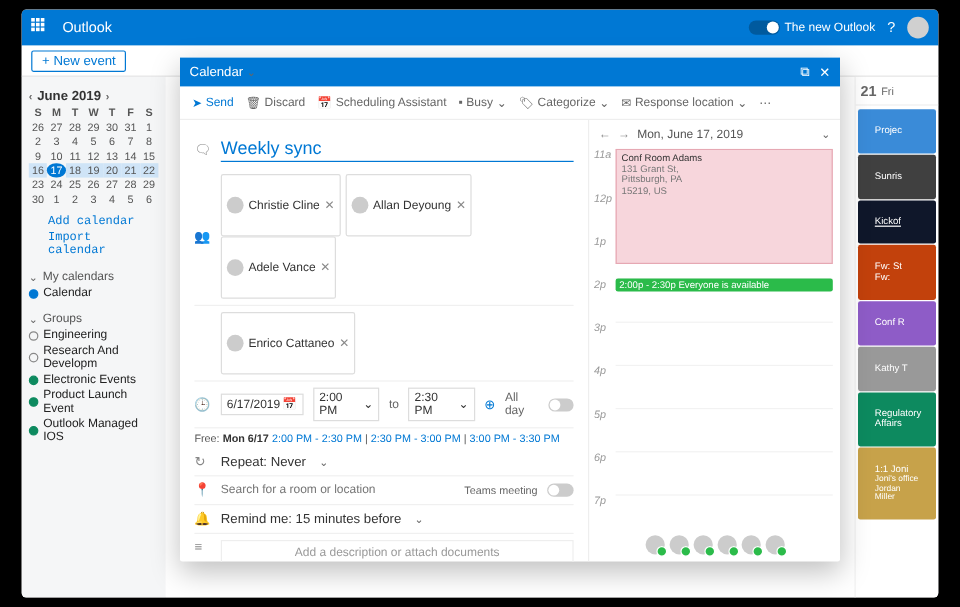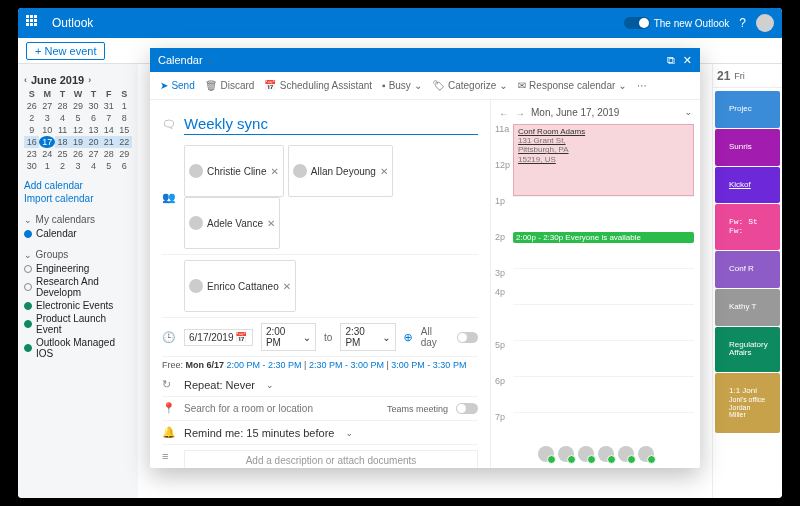--- a/index.html
+++ b/index.html
@@ -16,21 +16,21 @@
 .new-btn{ color:#0078d4; border:1px solid #0078d4; padding:2px 8px; border-radius:2px; cursor:pointer; }
 .layout{ display:flex; height:calc(100% - 56px); }
 .sidebar{ width:120px; background:#f5f6f7; padding:6px 6px; font-size:11px; color:#333; }
 .mini-month{ font-weight:600; font-size:11px; margin:4px 0 2px; display:flex; align-items:center; gap:4px; }
 .chev{ font-size:9px; color:#666; }
 .mini-cal{ width:100%; font-size:9px; border-collapse:collapse; }
 .mini-cal td,.mini-cal th{ width:14%; text-align:center; padding:1px 0; color:#555; }
 .mini-cal .today{ background:#0078d4; color:#fff; border-radius:50%; }
 .mini-cal .sel{ background:#cfe4f7; }
 .side-links{ margin-top:8px; font-size:10px; color:#0078d4; }
-.side-links div{ margin:2px 0; cursor:pointer; }
+.side-links div{ margin:2px 16px; cursor:pointer;font-family:Liberation Mono, monospace; }
 .side-sec{ margin-top:10px; font-size:10px; color:#333; }
 .side-sec .hdr{ font-weight:400; color:#555; margin-bottom:3px; display:flex; align-items:center; gap:4px; }
 .cal-item{ display:flex; align-items:center; gap:4px; margin:2px 0; font-size:10px; color:#222; }
 .dot{ width:8px; height:8px; border-radius:50%; border:1.5px solid #888; flex-shrink:0; }
 .dot.fill{ background:#0d8a5f; border-color:#0d8a5f; }
 .dot.blue{ background:#0078d4; border-color:#0078d4; }
 .main{ flex:1; position:relative; background:#fff; }
 .rightcol{ width:70px; background:#fff; border-left:1px solid #eee; font-size:9px; }
 .rc-hdr{ height:24px; display:flex; align-items:center; padding:0 4px; border-bottom:1px solid #eee; color:#666; }
 .rc-events{ padding:2px; }
@@ -59,21 +59,21 @@
 .slot{ color:#0078d4; cursor:pointer; }
 .toggle-sm{ width:22px; height:11px; background:#ccc; border-radius:6px; position:relative; display:inline-block; }
 .toggle-sm::after{ content:''; position:absolute; left:1px; top:1px; width:9px; height:9px; border-radius:50%; background:#fff; }
 .desc{ border:1px solid #eee; height:78px; padding:4px; font-size:10px; color:#999; }
 .attach-row{ display:flex; gap:8px; padding:4px; color:#888; font-size:12px; }
 
 .preview{ flex:1; border-left:1px solid #eee; display:flex; flex-direction:column; font-size:10px; }
 .pv-hdr{ height:24px; display:flex; align-items:center; gap:6px; padding:0 8px; color:#555; }
 .pv-hdr .arrow{ cursor:pointer; color:#888; }
 .pv-body{ flex:1; position:relative; overflow:hidden; }
-.hour{ position:absolute; left:4px; font-size:9px; color:#999; }
+.hour{ position:absolute; left:4px; font-size:9px; color:#999;font-style:italic; }
 .grid-line{ position:absolute; left:22px; right:6px; border-top:1px solid #f2f2f2; }
 .busy-block{ position:absolute; left:22px; right:6px; background:#f7d6dc; border:1px solid #e6a8b3; padding:2px 4px; font-size:8px; color:#333; line-height:1.15; }
 .avail-block{ position:absolute; left:22px; right:6px; background:#2bbb4a; color:#fff; padding:1px 3px; font-size:8px; border-radius:2px; }
 .attendees{ height:28px; display:flex; align-items:center; justify-content:center; gap:4px; }
 .att{ width:16px; height:16px; border-radius:50%; background:#ccc; position:relative; }
 .att::after{ content:''; position:absolute; right:-2px; bottom:-2px; width:7px; height:7px; border-radius:50%; background:#2bbb4a; border:1px solid #fff; }
 input,button{ font-family:inherit; }
 </style>
 </head>
 <body>
@@ -226,23 +226,23 @@
       </div>
     </div>
     <div class="main"></div>
     <div class="rightcol">
       <div class="rc-hdr">
           <span style="font-size:12px;font-weight:600;margin-right:4px;">21</span>
           <span>Fri</span>
         </div>
       <div class="rc-events" id="rc-events">
           <div class="rc-ev" style="background: rgb(58, 139, 216);">Projec</div>
-          <div class="rc-ev" style="background: #a21caf;">Sunris</div>
-          <div class="rc-ev" style="background: #6d28d9; text-decoration: underline;">Kickof</div>
-          <div class="rc-ev" style="background: #ec4899; font-family: Liberation Mono, monospace;">Fw: St  Fw:</div>
+          <div class="rc-ev" style="background: #404040;">Sunris</div>
+          <div class="rc-ev" style="background: #0f172a; text-decoration: underline;">Kickof</div>
+          <div class="rc-ev" style="background: #c2410c;">Fw: St  Fw:</div>
           <div class="rc-ev" style="background: rgb(142, 92, 199);">Conf R</div>
           <div class="rc-ev" style="background: rgb(153, 153, 153);">Kathy T</div>
           <div class="rc-ev" style="background: rgb(13, 138, 95);">Regulatory Affairs</div>
           <div class="rc-ev" style="background: rgb(199, 162, 74);">1:1 Joni<div style="font-size: 7px;">Joni's office  Jordan Miller</div></div>
         </div>
     </div>
   </div>
 
   <div class="modal">
     <div class="modal-hdr">
@@ -251,21 +251,21 @@
       <span class="spacer"></span>
       <span class="icn">⧉</span>
       <span class="icn">✕</span>
     </div>
     <div class="toolbar">
       <span class="itm primary">➤ <span>Send</span></span>
       <span class="itm">🗑 <span>Discard</span></span>
       <span class="itm">📅 <span>Scheduling Assistant</span></span>
       <span class="itm">▪ <span>Busy</span> ⌄</span>
       <span class="itm">🏷 <span>Categorize</span> ⌄</span>
-      <span class="itm">✉ <span>Response calendar</span> ⌄</span>
+      <span class="itm">✉ <span>Response location</span> ⌄</span>
       <span class="itm">⋯</span>
     </div>
     <div class="body">
       <div class="form">
         <div class="row nb">
           <span class="ic">🗨</span>
           <input class="title-input" value="Weekly sync" style="">
         </div>
         <div class="row">
           <span class="ic">👥</span>
@@ -346,29 +346,29 @@
             <div class="hour" style="top: 0px;">11a</div>
             <div class="grid-line" style="top: 0px;"></div>
             <div class="hour" style="top: 36px; text-align: right;">12p</div>
             <div class="grid-line" style="top: 36px;"></div>
             <div class="hour" style="top: 72px;">1p</div>
             <div class="grid-line" style="top: 72px;"></div>
             <div class="hour" style="top: 108px;">2p</div>
             <div class="grid-line" style="top: 108px;"></div>
             <div class="hour" style="top: 144px;">3p</div>
             <div class="grid-line" style="top: 144px;"></div>
-            <div class="hour" style="top: 163px;">4p</div>
+            <div class="hour" style="top: 180px;">4p</div>
             <div class="grid-line" style="top: 180px;"></div>
             <div class="hour" style="top: 216px;">5p</div>
             <div class="grid-line" style="top: 216px;"></div>
             <div class="hour" style="top: 252px;">6p</div>
             <div class="grid-line" style="top: 252px;"></div>
             <div class="hour" style="top: 288px;">7p</div>
             <div class="grid-line" style="top: 288px;"></div>
-            <div class="busy-block" style="top: 0px; height: 72px; text-decoration: underline;">
+            <div class="busy-block" style="top: 0px; height: 96px;">
               <div>Conf Room Adams</div>
               <div style="color:#777;">131 Grant St,<br>Pittsburgh, PA<br>15219, US</div>
             </div>
             <div class="avail-block" style="top: 108px;">2:00p - 2:30p  Everyone is available</div>
           </div>
         <div class="attendees" id="pv-att">
             <div class="att"></div>
             <div class="att"></div>
             <div class="att"></div>
             <div class="att"></div>

